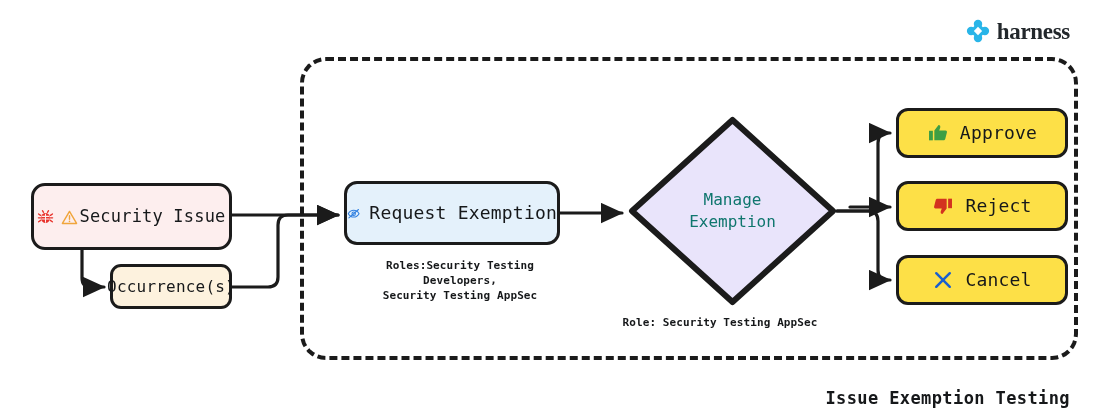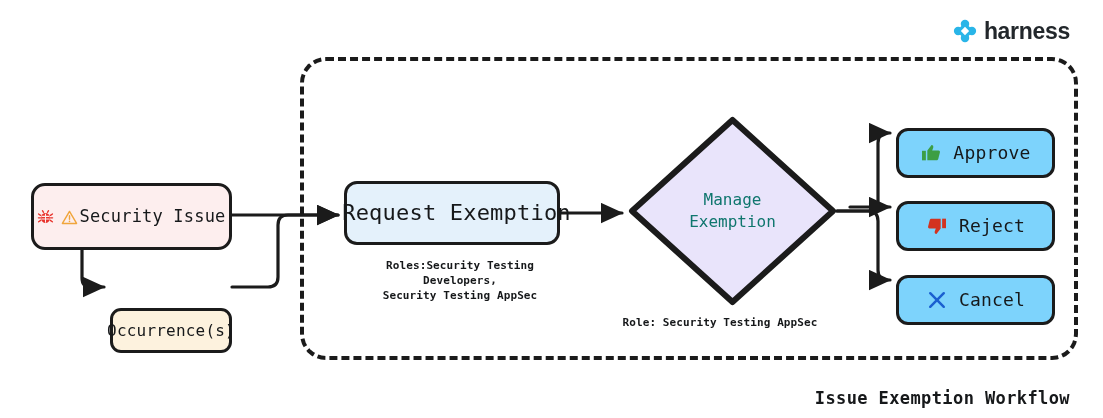--- a/index.html
+++ b/index.html
@@ -22,21 +22,21 @@
   .brand {
     position: absolute;
     right: 33px;
     top: 18px;
     display: flex;
     align-items: center;
     gap: 6px;
   }
   .brand-mark { width: 26px; height: 26px; display: block; }
   .brand-name {
-    font-family: Liberation Sans, sans-serif;
+    font-family: Liberation Serif, serif;
     font-size: 23px;
     font-weight: 700;
     color: #22272b;
     letter-spacing: -0.3px;
     line-height: 1;
   }
 
   
   .group-box {
     position: absolute;
@@ -84,32 +84,31 @@
     height: 19px;
     margin-top: 2px;
   }
   .issue-icons svg { display: block; }
 
   
   #node-occurrences {
     left: 110px; top: 264px; width: 122px; height: 45px;
     background: #fdf2de;
     border-radius: 11px;
-    margin-top: 44px;
   }
   #node-occurrences .node-label { font-size: 16px; }
 
   
   #node-request-exemption {
     left: 344px; top: 181px; width: 216px; height: 64px;
     background: #e4f1fb;
     border-radius: 13px;
     gap: 9px;
   }
-  #node-request-exemption .node-label { font-size: 22px; }
+  #node-request-exemption .node-label { font-size: 18px; }
   .eye-slash-icon { display: block; }
 
   
   #node-manage-exemption {
     position: absolute;
     left: 628px; top: 116px;
     width: 209px; height: 190px;
   }
   #node-manage-exemption .diamond-shape {
     position: absolute;
@@ -124,26 +123,25 @@
     text-align: center;
     font-size: 16px;
     line-height: 1.35;
     color: #0f766e;
     white-space: pre-line;
   }
 
   
   .outcome {
     left: 896px;
-    width: 159px;
+    width: 172px;
     height: 50px;
     border-radius: 12px;
-    background: #7dd3fc;
+    background: #fde047;
     gap: 11px;
-    margin-top: 20px;
   }
   #node-approve { top: 108px; }
   #node-reject  { top: 181px; }
   #node-cancel  { top: 255px; }
   .outcome .node-label { font-size: 18px; }
   .outcome-icon { display: block; }
 
   
   .caption {
     position: absolute;
@@ -294,15 +292,15 @@
   <div class="node outcome" id="node-cancel">
     <svg class="outcome-icon" width="22" height="22" viewBox="0 0 24 24">
       <g stroke="#1a5fd0" stroke-width="2.7" stroke-linecap="round">
         <path d="M4.6 4.6 L19.4 19.4"></path>
         <path d="M19.4 4.6 L4.6 19.4"></path>
       </g>
     </svg>
     <span class="node-label">Cancel</span>
   </div>
 
-  <div id="diagram-title">Issue Exemption Workflow</div>
+  <div id="diagram-title">Issue Exemption Testing</div>
 
 </div>
 
 </body></html>

